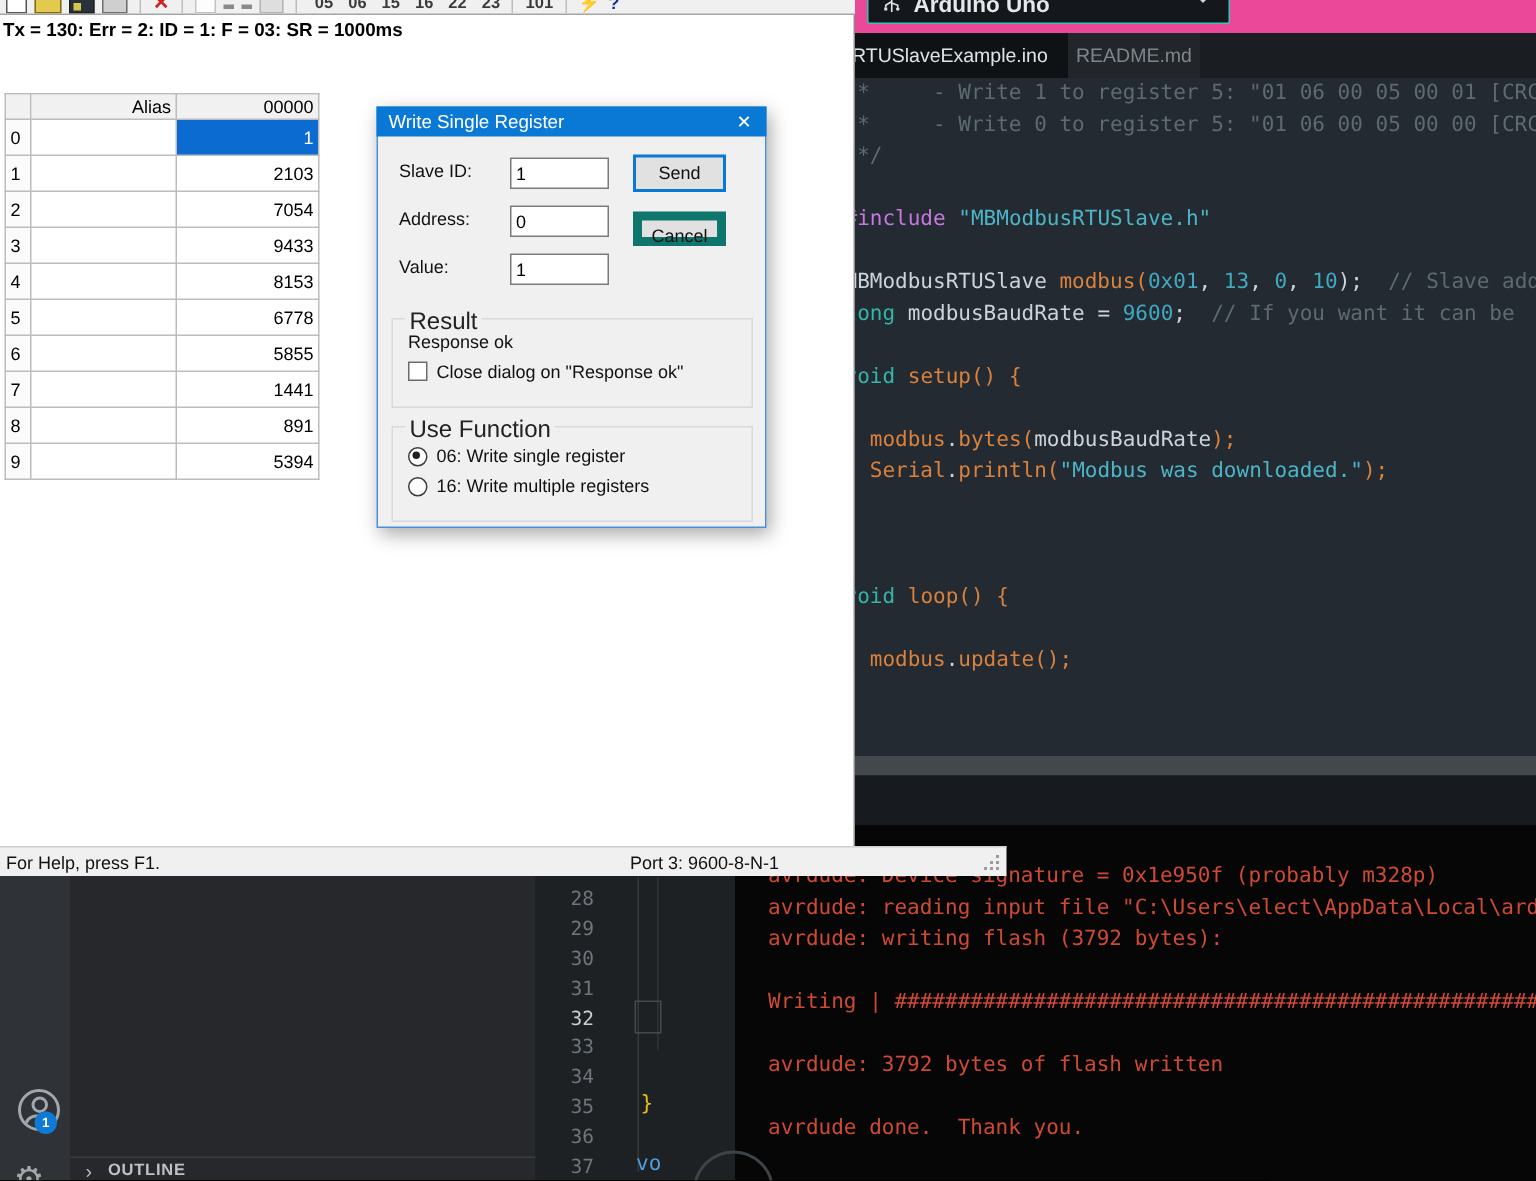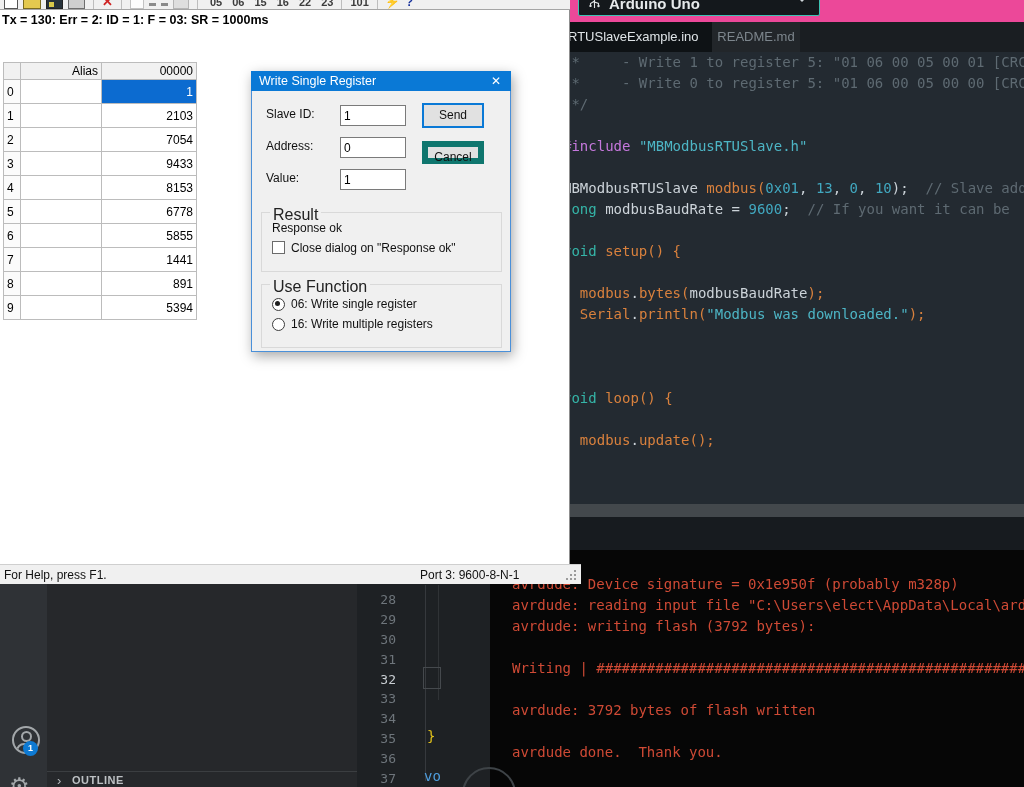--- a/index.html
+++ b/index.html
@@ -80,24 +80,24 @@
   .tb-num{position:relative;top:0;font-size:11px;font-weight:bold;color:#3c3c3c;height:14px;line-height:14px;}
   .tb-101{font-size:11px;font-weight:bold;color:#3c3c3c;height:14px;line-height:14px;}
   .tb-zap{color:#c9a51c;font-size:12px;height:14px;line-height:14px;}
   .tb-help{color:#16309c;font-size:12px;font-weight:bold;height:14px;line-height:14px;}
   .txline{left:2px;top:13px;font-size:12.5px;font-weight:bold;color:#000;}
   .grid{left:3px;top:62px;border-collapse:collapse;table-layout:fixed;font-size:12px;color:#000;}
   .grid td,.grid th{border:1px solid #bcbcbc;padding:0 3px;overflow:hidden;white-space:nowrap;box-sizing:border-box;}
   .grid th{height:17px;background:#f1f1f1;font-weight:normal;text-align:right;}
   .grid td{height:24px;}
   .gi{width:17px;text-align:left;background:#fbfbfb;padding-left:4px;}
-  .ga{width:81px;}
+  .ga{width:97px;}
   .gv{width:95px;text-align:right;}
   .gv.sel{background:#0c6bd0;color:#fff;}
-  .statusbar{left:0;top:564px;width:581px;height:19px;background:#f0f0f0;border-top:1px solid #cfcfcf;
+  .statusbar{left:0;top:564px;width:671px;height:19px;background:#f0f0f0;border-top:1px solid #cfcfcf;
              font-size:12px;color:#111;}
   .st-help{left:4px;top:3px;}
   .st-port{left:420px;top:3px;}
   .grip{right:5px;bottom:4px;width:2px;height:2px;background:#9b9b9b;
         box-shadow:-4px 0 #9b9b9b,-8px 0 #9b9b9b,0 -4px #9b9b9b,-4px -4px #9b9b9b,0 -8px #9b9b9b;}
 
   
   .dialog{left:251px;top:71px;width:260px;height:281px;background:#f0f0f0;border:1px solid #4a90d9;
           box-shadow:2px 4px 12px rgba(0,0,0,.35);box-sizing:border-box;z-index:6;}
   .dlg-title{left:-1px;top:-1px;width:260px;height:20px;background:#0a79d6;color:#fff;font-size:12.5px;

